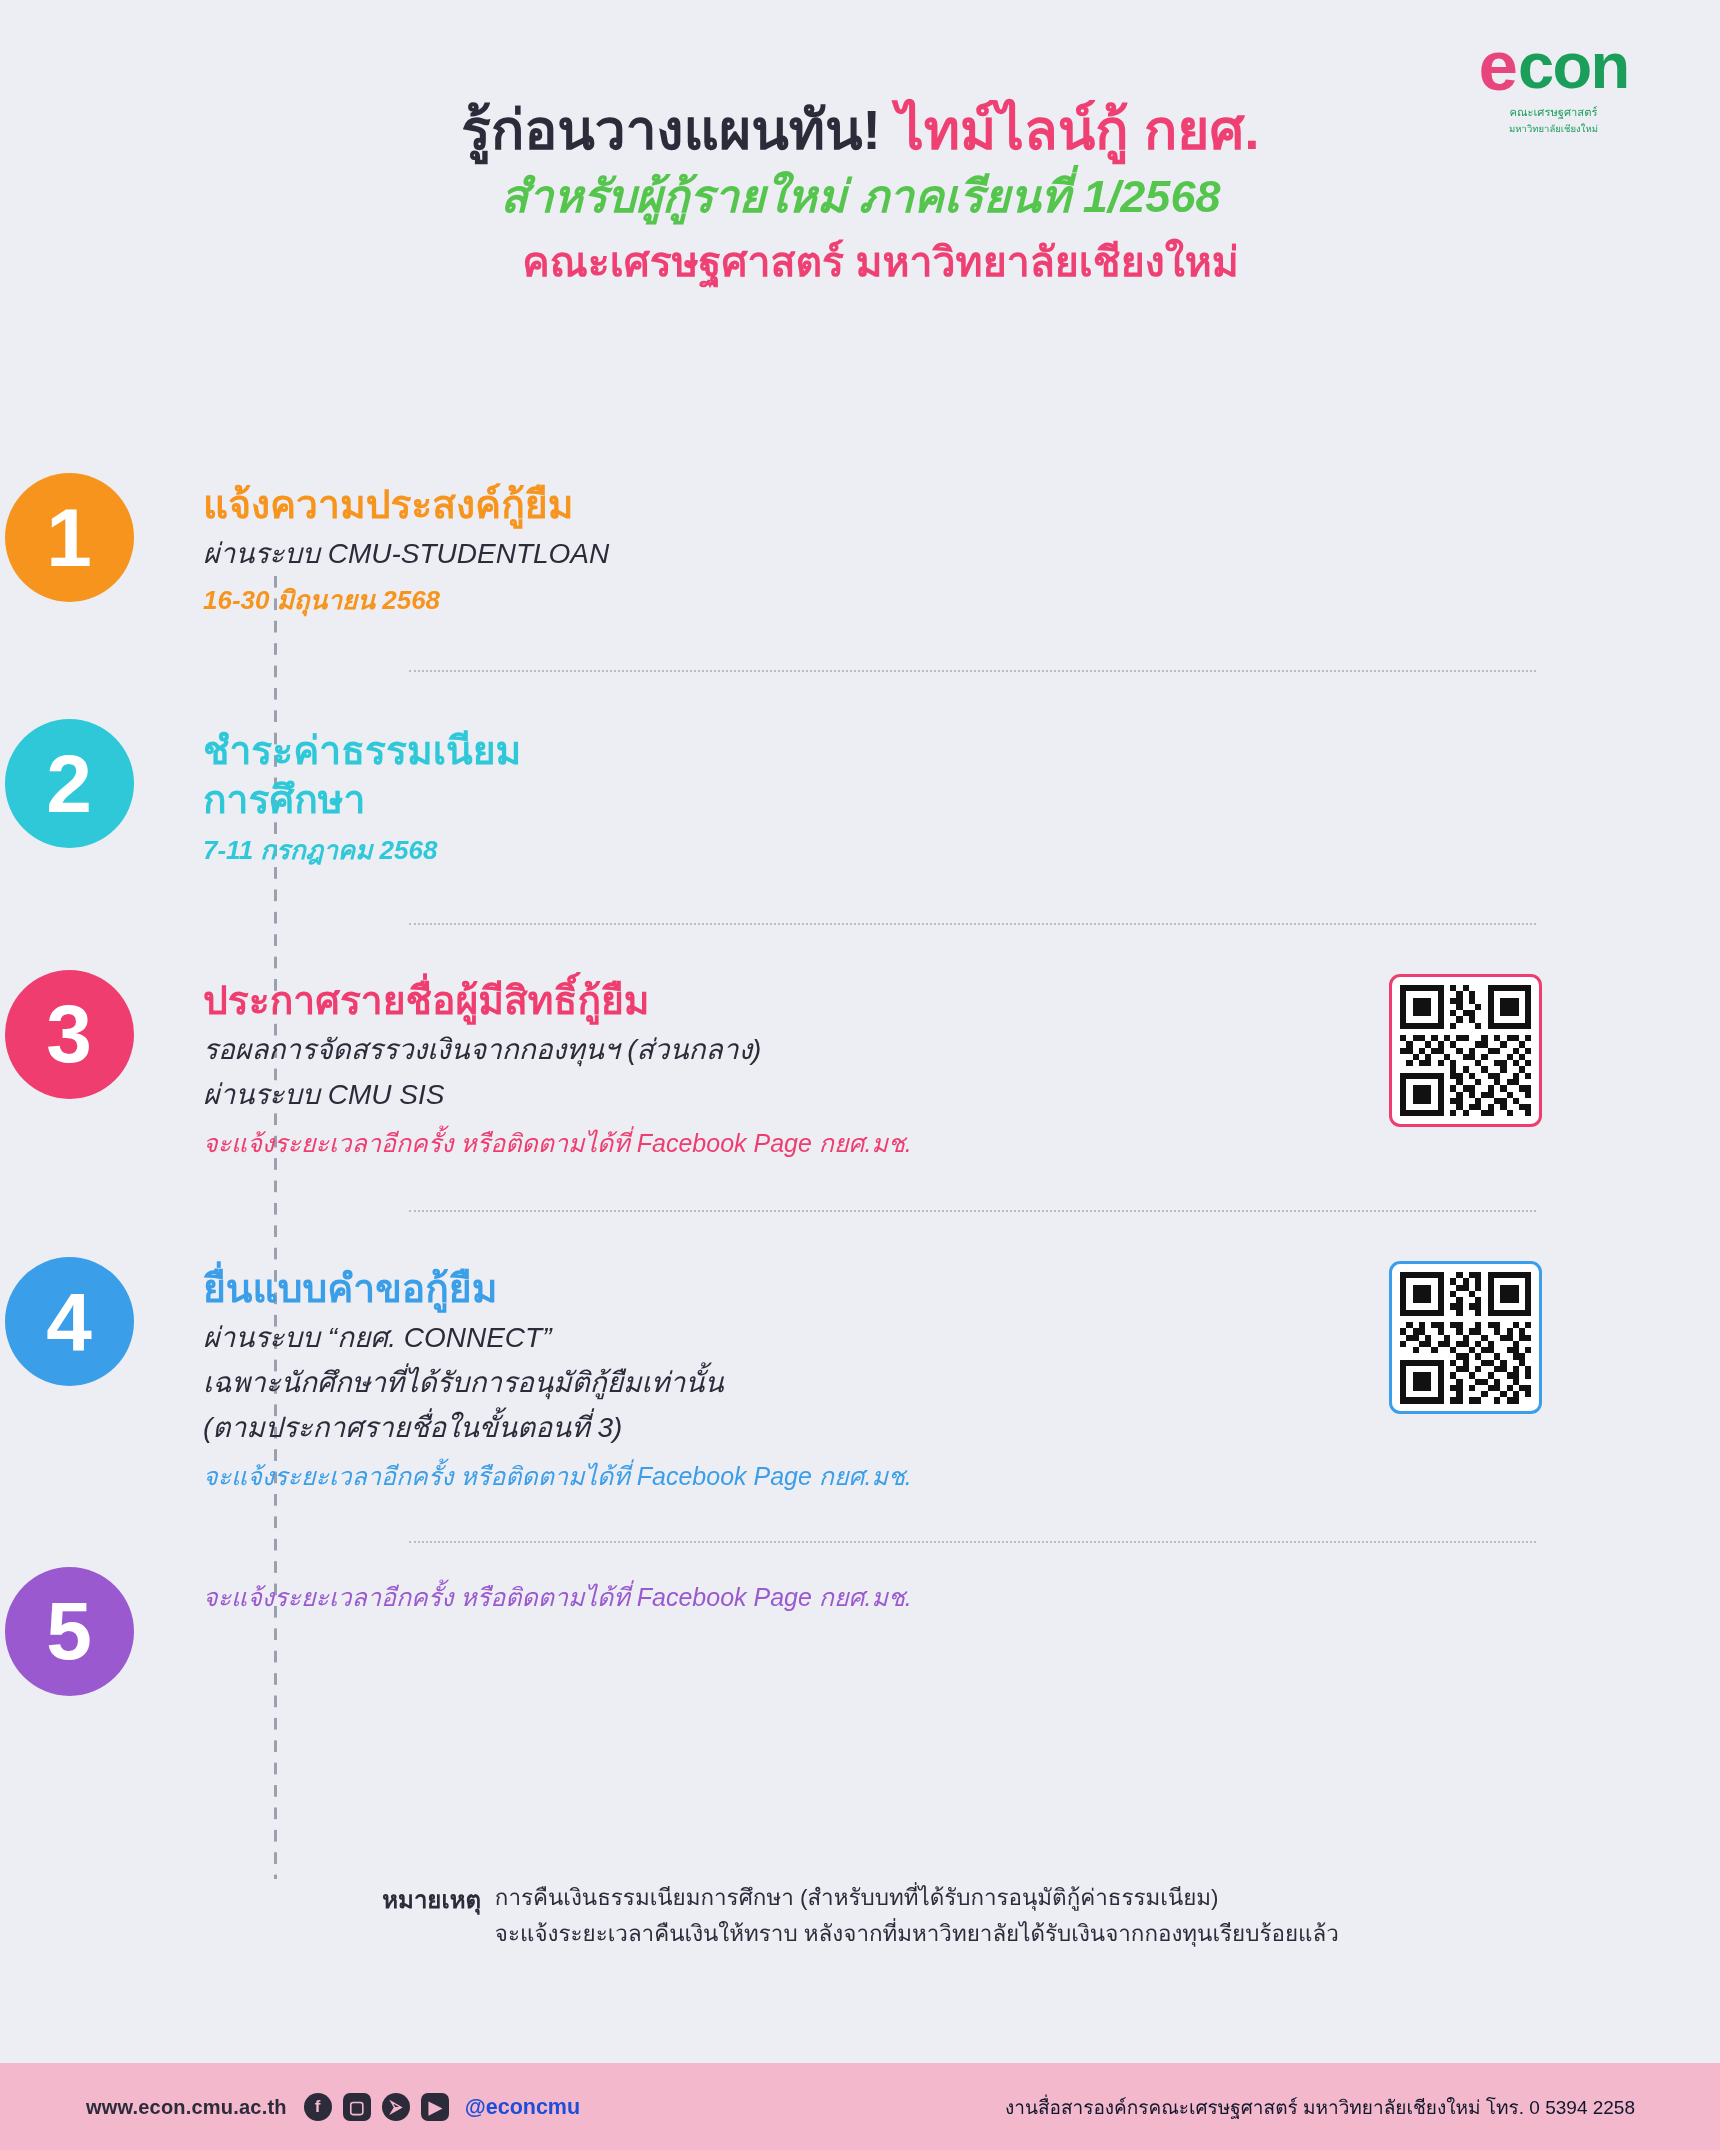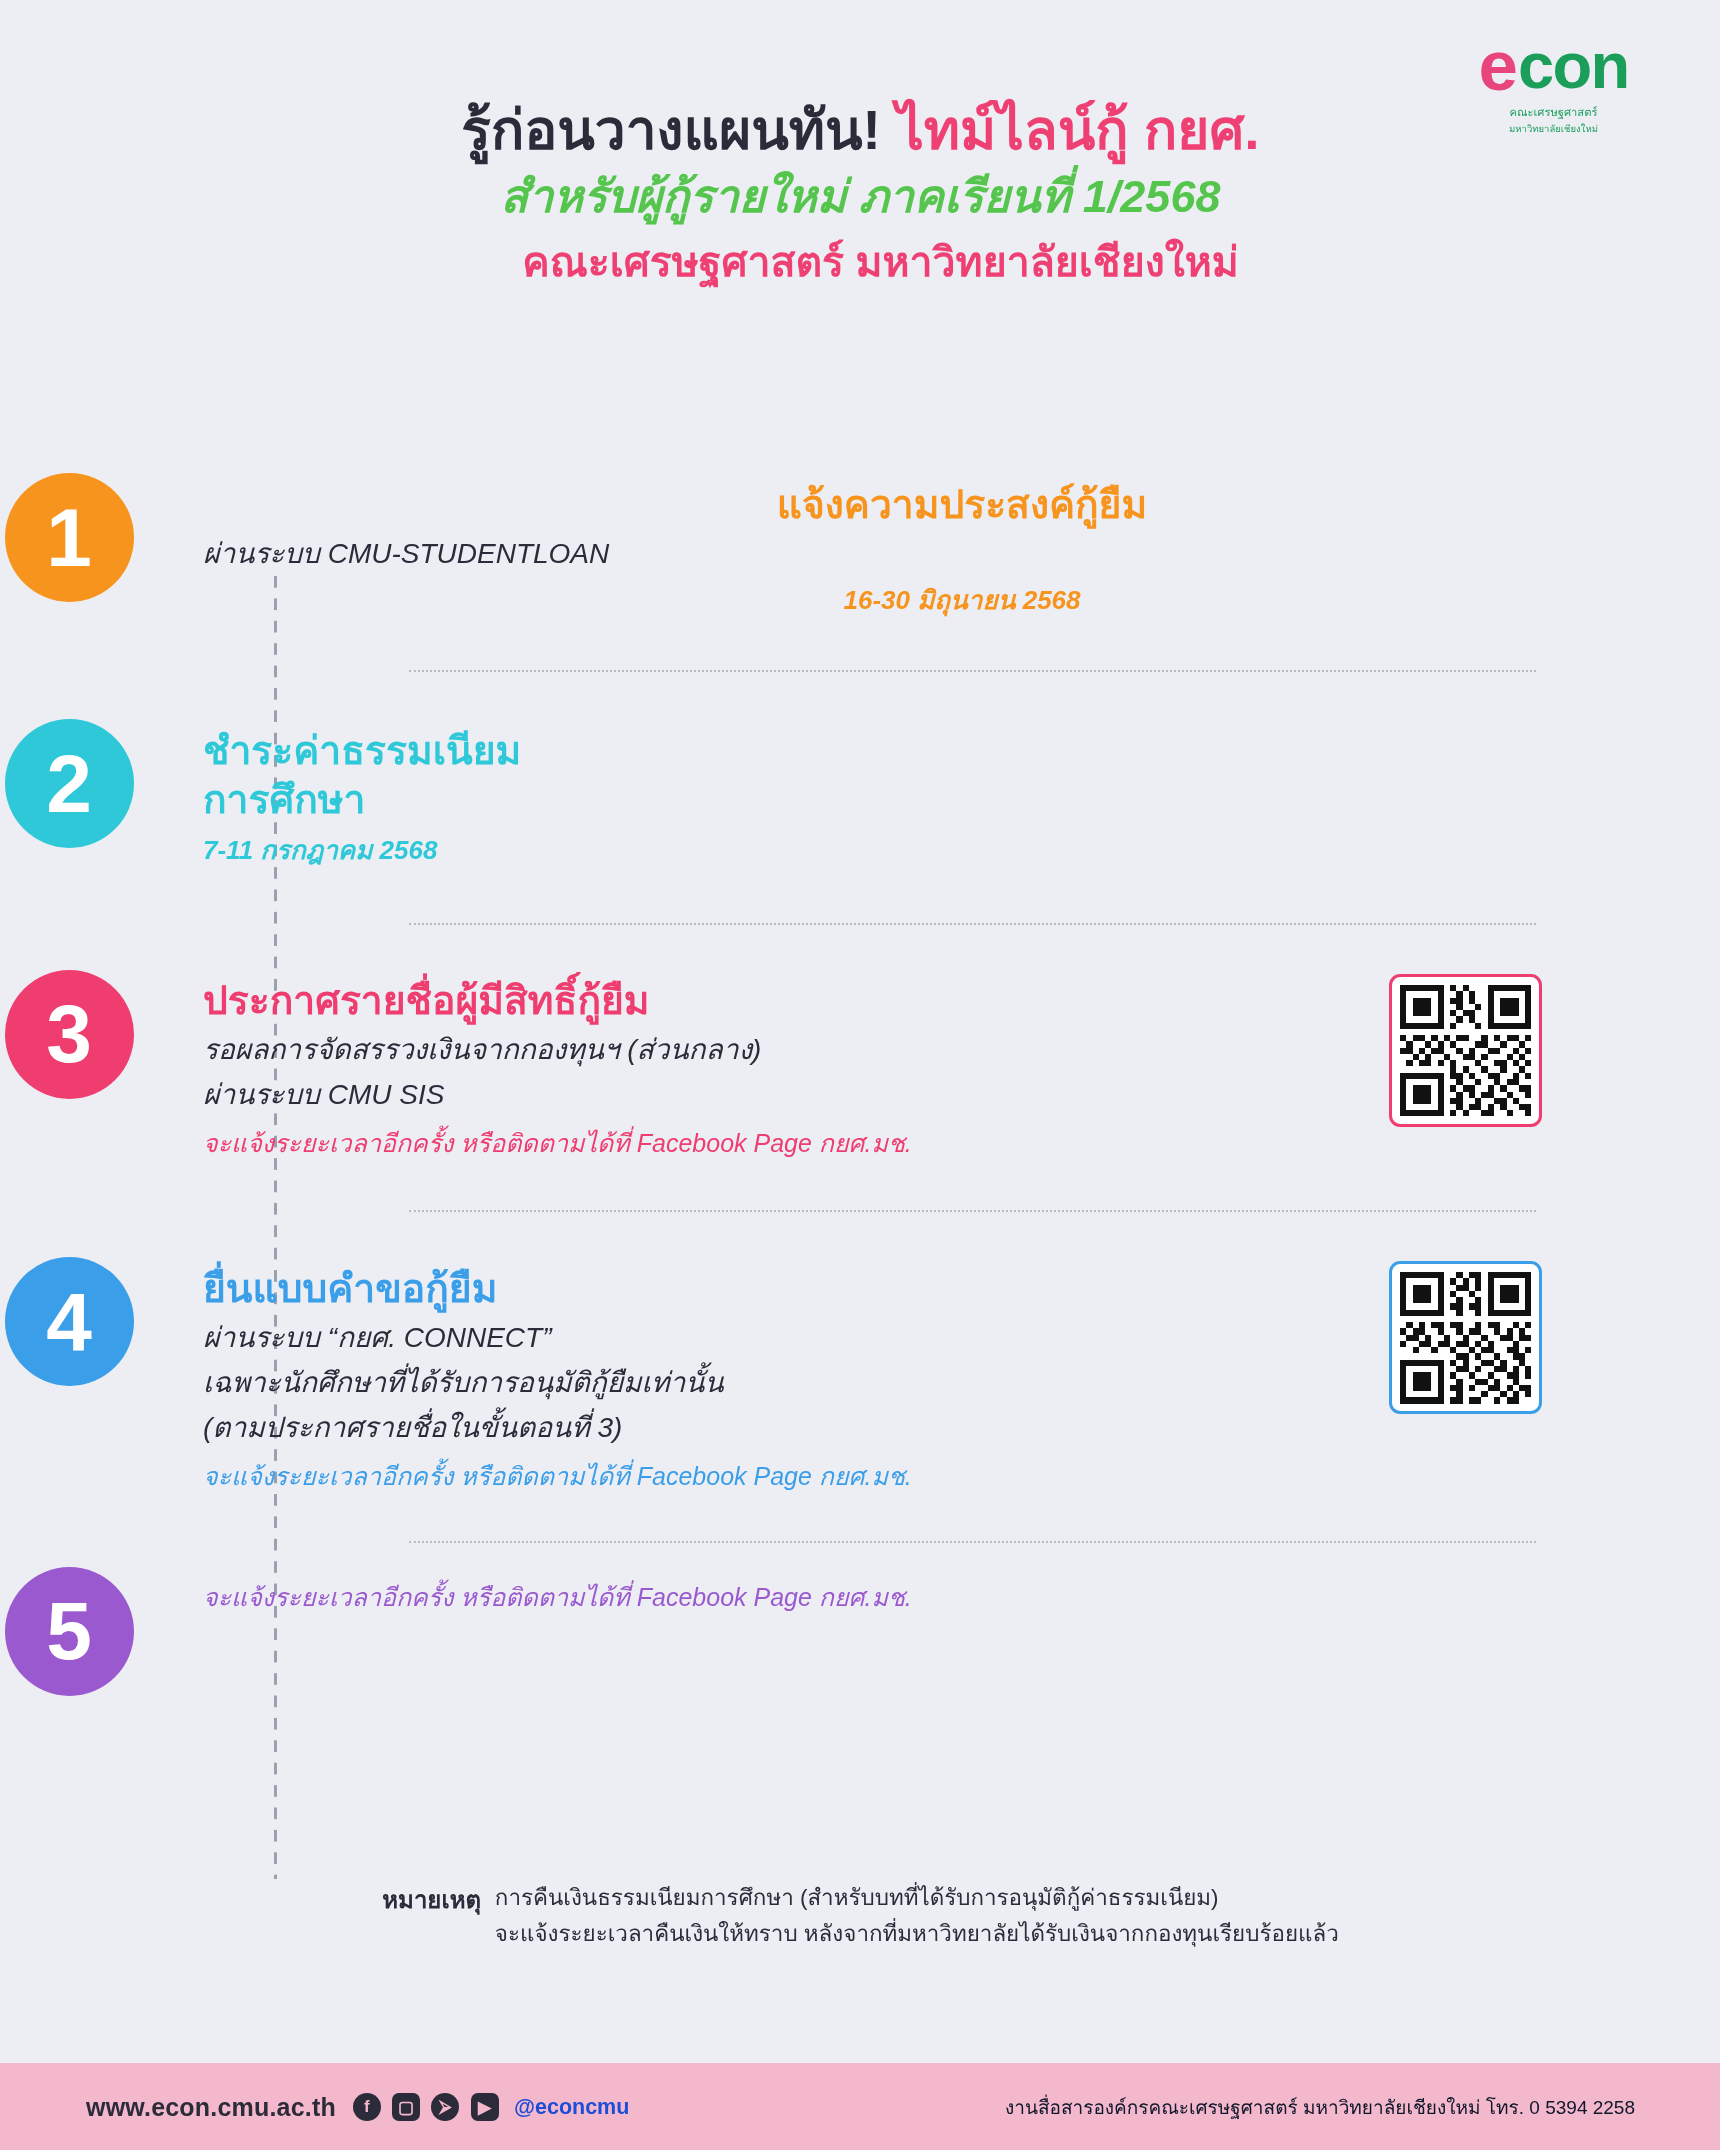--- a/index.html
+++ b/index.html
@@ -175,21 +175,21 @@
     box-sizing: border-box;
   }
   .qr svg { display: block; width: 100%; height: 100%; }
 
   
   .c-orange { background: #f7941e; }
   .c-cyan   { background: #2ec8d8; }
   .c-pink   { background: #ef3d70; }
   .c-blue   { background: #3b9ee8; }
   .c-purple { background: #9b59d0; }
-  .tx-orange { color: #f7941e; text-align: center; }
+  .tx-orange { color: #f7941e; }
   .tx-cyan   { color: #2ec8d8; }
   .tx-pink   { color: #ef3d70; }
   .tx-blue   { color: #3b9ee8; }
   .tx-purple { color: #9b59d0; }
   .br-pink { border: 3.9px solid #ef3d70; }
   .br-blue { border: 3.9px solid #3b9ee8; }
 
   
   .footnote {
     position: absolute;
@@ -222,21 +222,21 @@
     background: #f4b8cd;
     display: flex;
     align-items: center;
   }
   .footer-left {
     display: flex;
     align-items: center;
     padding-left: 86px;
   }
   .footer-url {
-    font-size: 25px;
+    font-size: 20px;
     font-weight: bold;
     color: #2b2b3a;
     letter-spacing: 0.2px;
   }
   .social {
     display: flex;
     align-items: center;
     gap: 11.2px;
     margin-left: 17px;
   }

